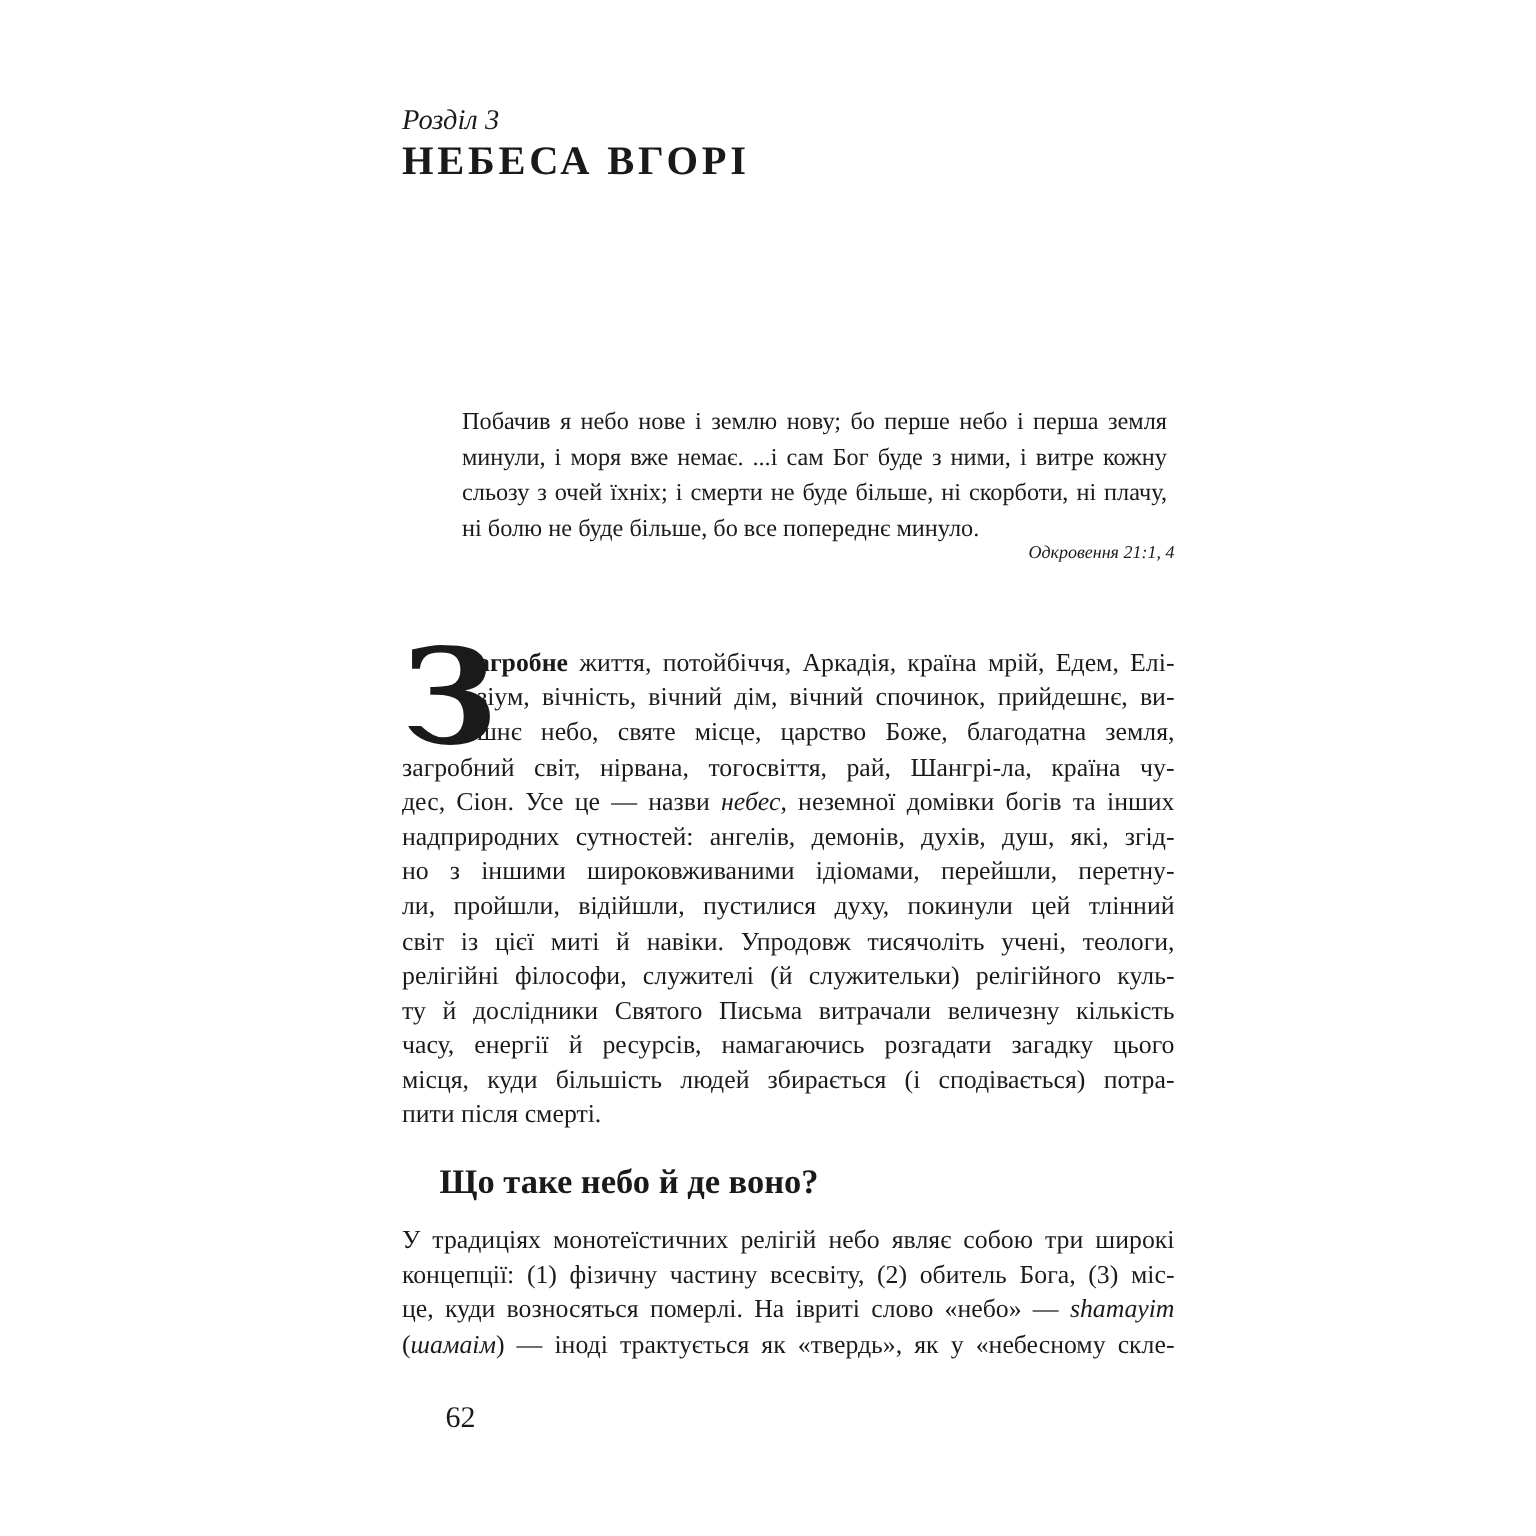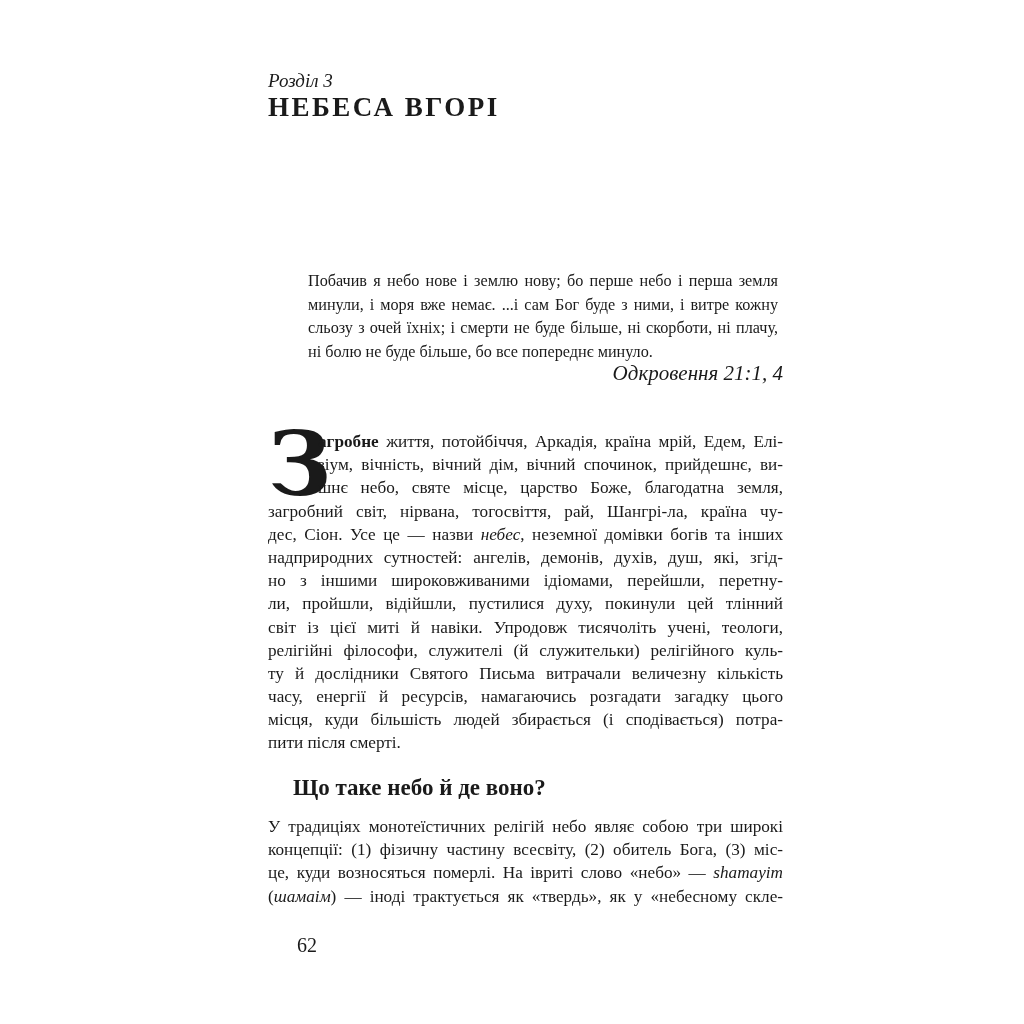--- a/index.html
+++ b/index.html
@@ -5,21 +5,21 @@
   html, body { margin:0; padding:0; background:#ffffff; }
   body { width:1024px; height:1024px; position:relative; overflow:hidden; color:#1a1a1a;
          font-family:"Liberation Serif", "DejaVu Serif", serif; }
   .page { position:absolute; left:0; top:0; width:1024px; height:1024px; }
   .chapter-label { position:absolute; left:268px; top:70px; font-style:italic; font-size:19px; }
   .chapter-title { position:absolute; left:268px; top:92px; font-weight:bold; font-size:27px; letter-spacing:2.5px; }
   .subtitle { position:absolute; left:268px; top:146px; font-size:21.5px; line-height:29px; width:420px; }
   .epigraph { position:absolute; left:308px; top:270px; width:470px; font-size:16.2px; line-height:23.5px; text-align:justify; }
   .epigraph-line { display:block; white-space:nowrap; text-align-last:justify; }
   .epigraph-line.last { text-align-last:left; }
-  .epigraph-source { position:absolute; left:313px; top:361px; width:470px; text-align:right; font-style:italic; font-size:21px; }
+  .epigraph-source { position:absolute; left:313px; top:361px; width:470px; text-align:right; font-style:italic; font-size:12px; }
   .body { position:absolute; left:268px; top:430px; width:515px; font-size:17.2px; line-height:23.2px; }
   .line { display:block; white-space:nowrap; text-align:justify; text-align-last:justify; height:23.2px; }
   .line.last { text-align-last:left; }
   .line.indent { padding-left:50px; }
   .dropcap { position:absolute; left:268px; top:424px; font-size:88px; line-height:80px; font-weight:bold; font-family:"DejaVu Serif", serif; }
   .section-heading { position:absolute; left:293px; top:775px; font-weight:bold; font-size:23px; }
   .body2 { position:absolute; left:268px; top:815px; width:515px; font-size:17.2px; line-height:23.2px; }
   .page-number { position:absolute; left:297px; top:934px; font-size:20px; }
   b { font-weight:bold;margin-top:48px; } i { font-style:italic; }
 </style>

